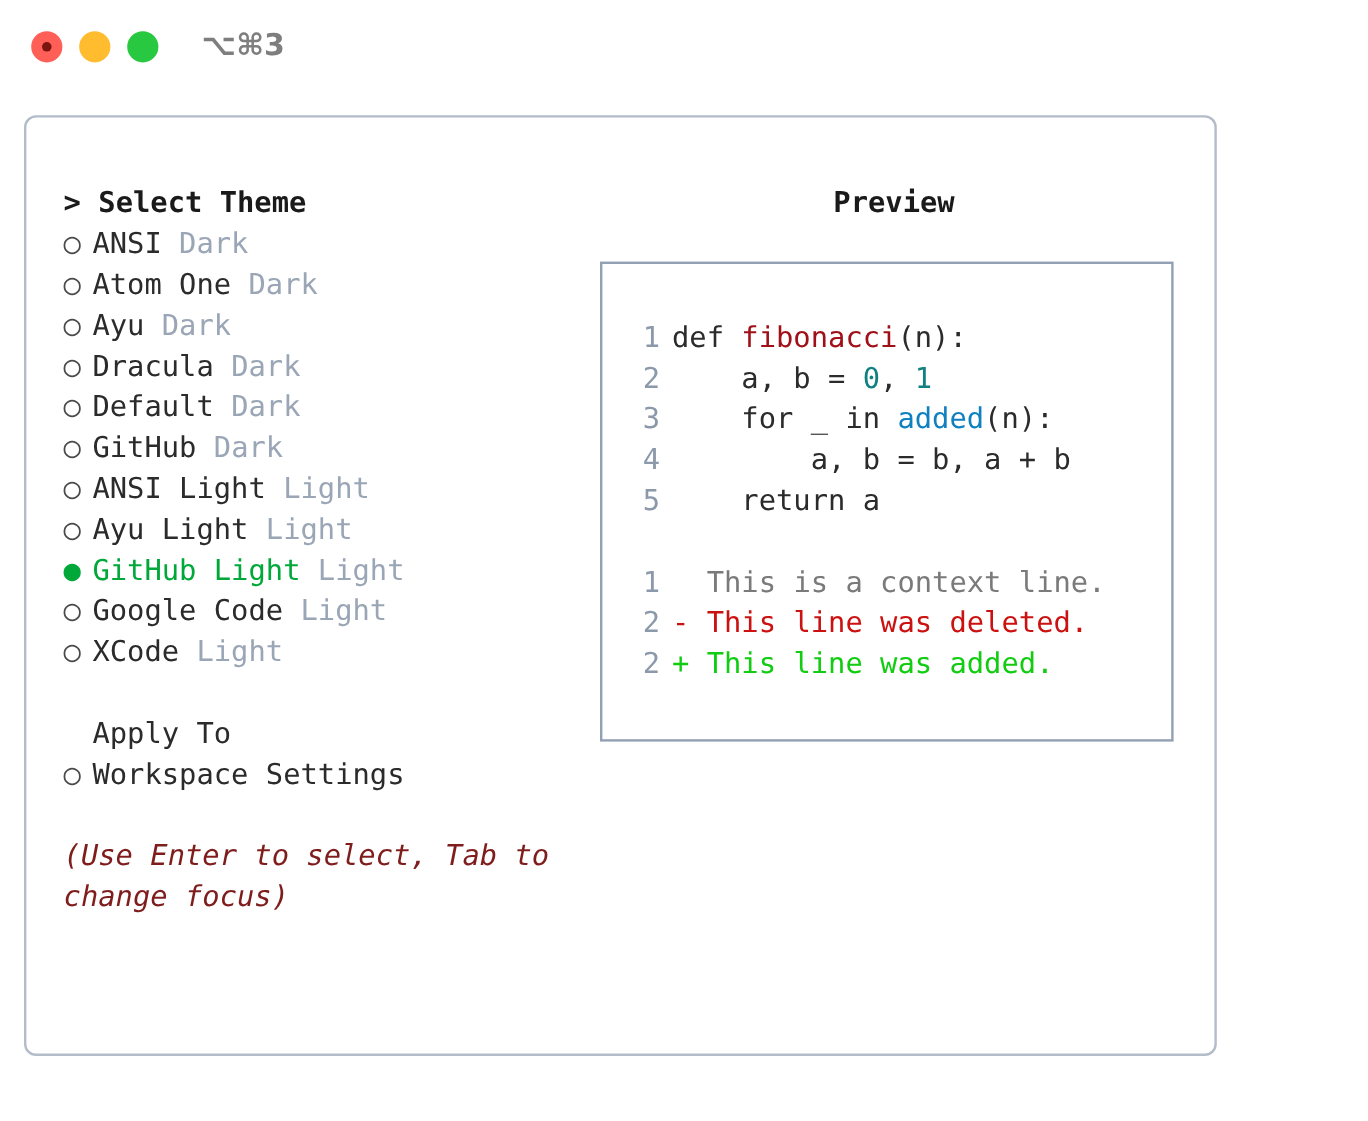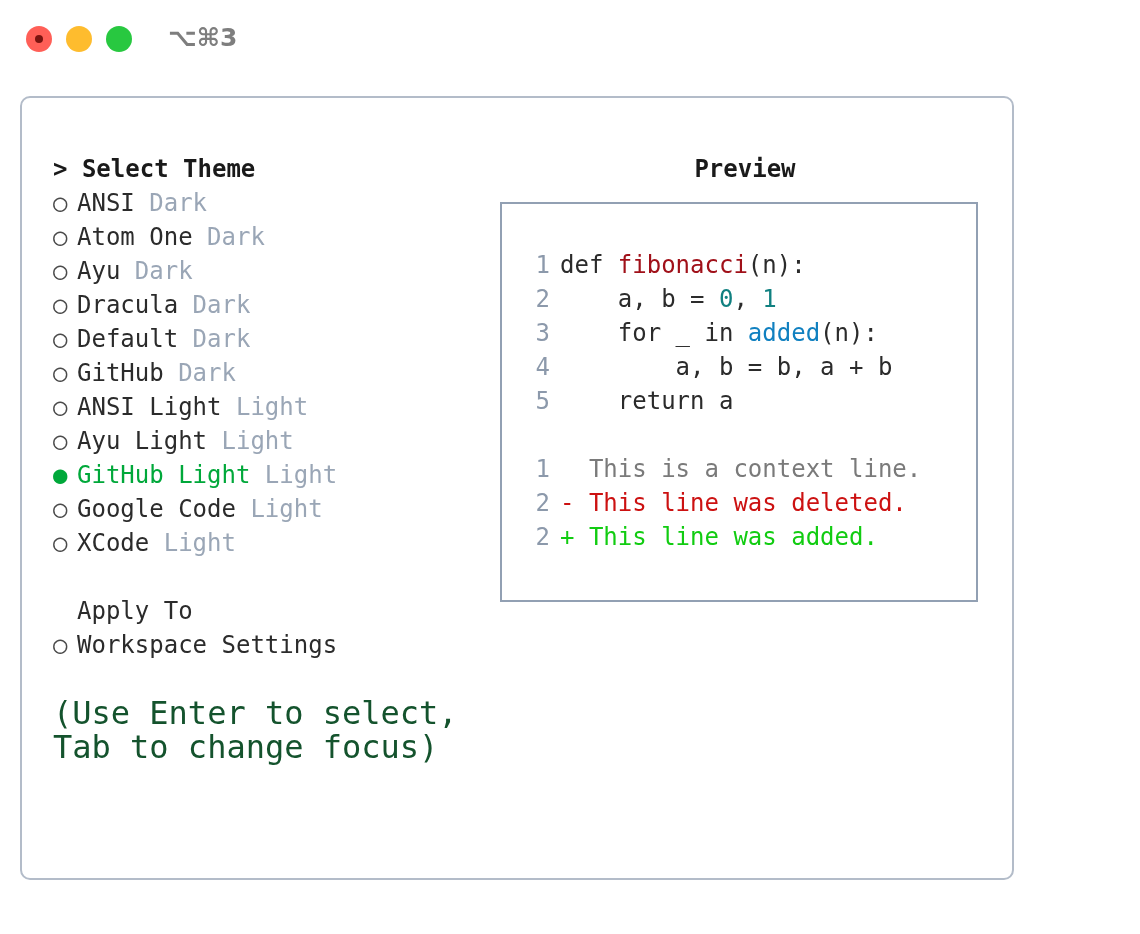--- a/index.html
+++ b/index.html
@@ -119,43 +119,44 @@
     line-height: 34px;
     white-space: pre;
     color: #2b2b2b;
   }
   .section-head .bullet { display: inline-block; width: 24px; }
 
   .spacer { height: 34px; }
 
   .hint {
     margin-top: 34px;
-    font-size: 32px;
-    line-height: 34px;
-    color: #14532d;
+    font-size: 24px;
+    line-height: 34px;
+    color: #7f1d1d;
     width: 410px;
     white-space: normal;
+    font-style: italic;
   }
 
   
   .right-col {
     position: absolute;
     left: 478px;
     top: 54px;
     width: 490px;
   }
   .preview-title {
     font-size: 24px;
     line-height: 34px;
     font-weight: bold;
     color: #1a1a1a;
     text-align: center;
   }
   .preview-box {
-    margin-top: 16px;
+    margin-top: 32px;
     width: 478px;
     height: 400px;
     border: 2px solid #92a0b3;
     box-sizing: border-box;
     background: #ffffff;
     padding: 44px 0 0 18px;
   }
   .code-line {
     font-size: 24px;
     line-height: 34px;

